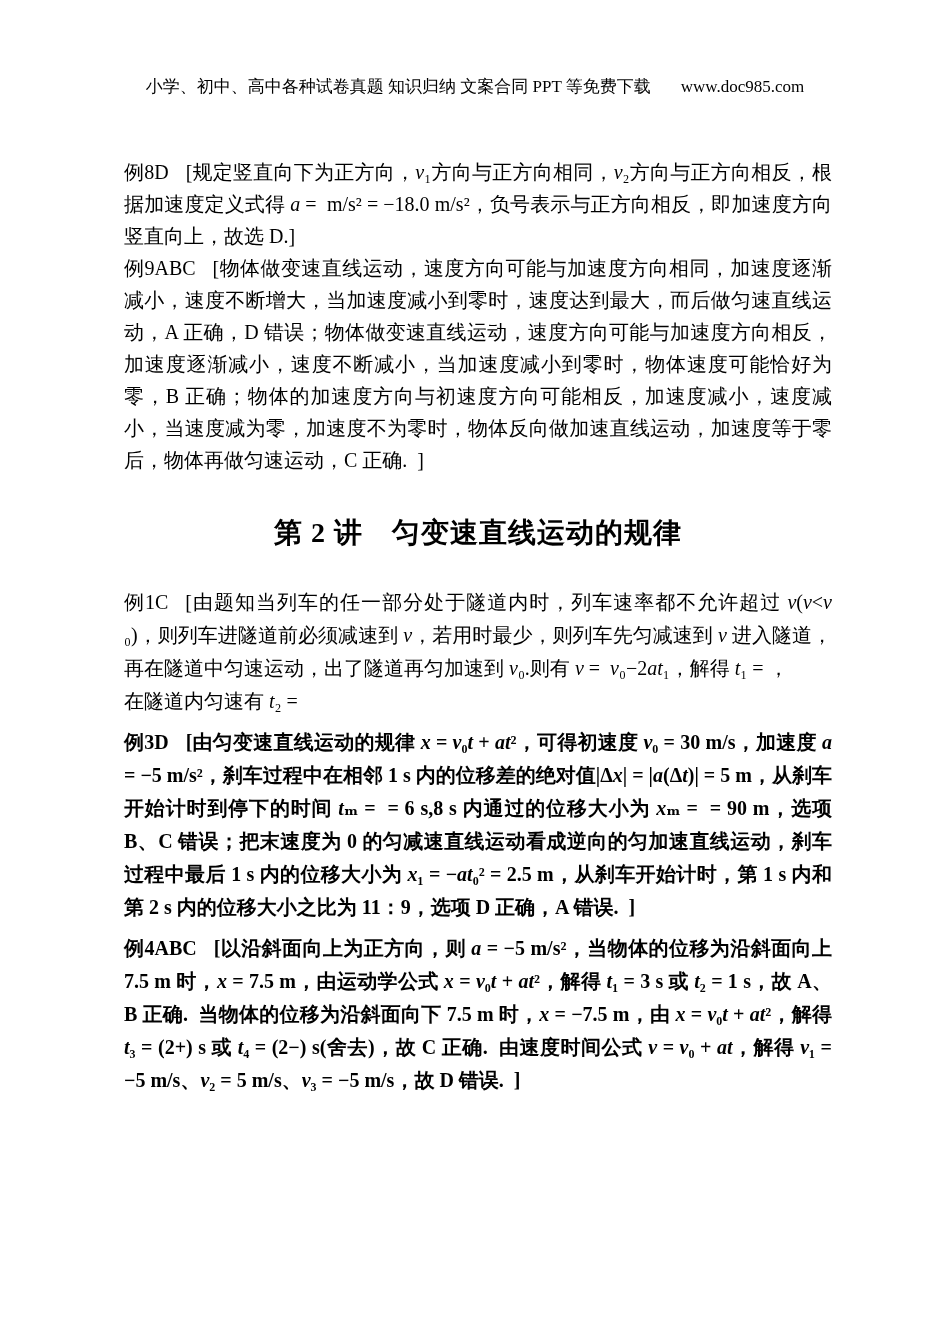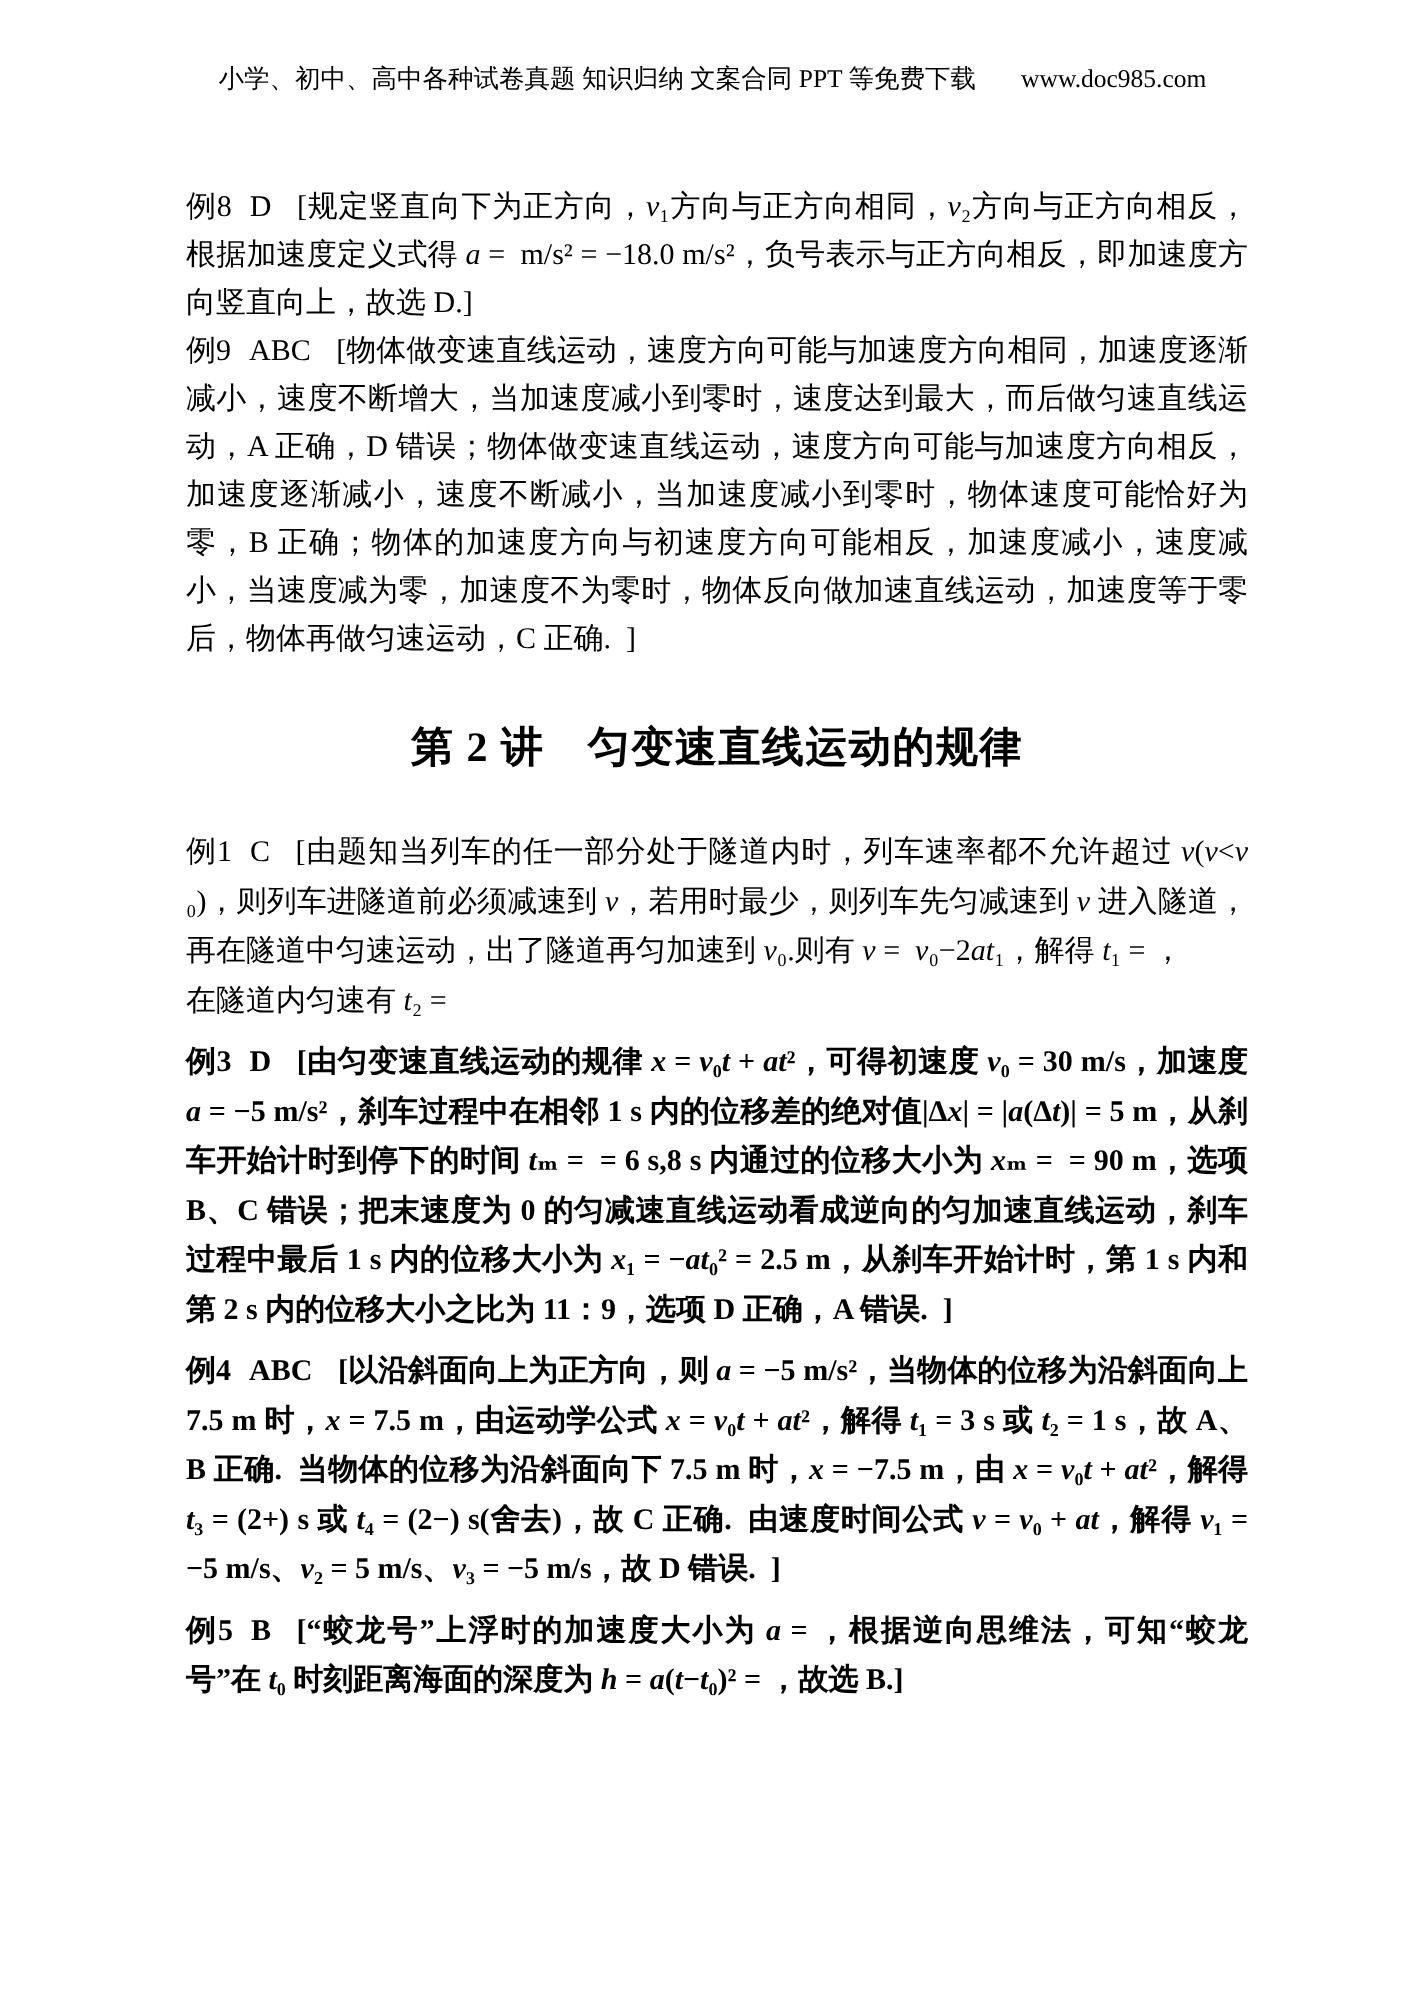--- a/index.html
+++ b/index.html
@@ -3,42 +3,42 @@
 <meta charset="utf-8">
 <style>
   html,body{margin:0;padding:0;}
   body{
     width:950px;height:1344px;
     background:#ffffff;color:#000000;
     font-family:"Liberation Serif","DejaVu Serif",serif;
     overflow:hidden;
   }
   .page-header{
-    padding-top:42px;
+    padding-top:76px;
     text-align:center;
     font-size:17px;
     line-height:22px;
     white-space:pre;
   }
   .page-header .hdr-url{margin-left:30px;}
   .content{
     width:708px;
     margin:58px 118px 0 124px;
   }
   .para{
     margin:0;
     font-size:20px;
     line-height:32px;
     text-align:justify;
     white-space:pre-wrap;
     word-break:break-all;
   }
   .lower .para{line-height:33px;}
   .gap-top{margin-top:8px;font-weight:bold;}
-  .lbl{margin-right:12px;}
+  .lbl{}
   .ans{margin-right:17px;}
   h1.section{
     font-size:28px;
     line-height:34px;
     font-weight:bold;
     text-align:center;
     margin:40px 0 36px 0;
     font-family:"Liberation Serif","DejaVu Serif",serif;
     letter-spacing:1px;
   }
@@ -61,17 +61,16 @@
     <p class="para"><span class="lbl">例1</span><span class="ans">C</span><span>[由题知当列车的任一部分处于隧道内时，列车速率都不允许超过 <i>v</i>(<i>v</i>&lt;<i>v</i>₀)，则列车进隧道前必须减速到 <i>v</i>，若用时最少，则列车先匀减速到 <i>v</i> 进入隧道，再在隧道中匀速运动，出了隧道再匀加速到 <i>v</i>₀.则有 <i>v</i> =  <i>v</i>₀−2<i>at</i>₁，解得 <i>t</i>₁ = ，</span></p>
 
     <p class="para">在隧道内匀速有 <i>t</i>₂ =</p>
 
 
 
     <p class="para gap-top"><span class="lbl">例3</span><span class="ans">D</span><span>[由匀变速直线运动的规律 <i>x</i> = <i>v</i>₀<i>t</i> + <i>at</i>²，可得初速度 <i>v</i>₀ = 30 m/s，加速度 <i>a</i> = −5 m/s²，刹车过程中在相邻 1 s 内的位移差的绝对值|Δ<i>x</i>| = |<i>a</i>(Δ<i>t</i>)| = 5 m，从刹车开始计时到停下的时间 <i>t</i>ₘ =  = 6 s,8 s 内通过的位移大小为 <i>x</i>ₘ =  = 90 m，选项 B、C 错误；把末速度为 0 的匀减速直线运动看成逆向的匀加速直线运动，刹车过程中最后 1 s 内的位移大小为 <i>x</i>₁ = −<i>at</i>₀² = 2.5 m，从刹车开始计时，第 1 s 内和第 2 s 内的位移大小之比为 11：9，选项 D 正确，A 错误.  ]</span></p>
 
     <p class="para gap-top"><span class="lbl">例4</span><span class="ans">ABC</span><span>[以沿斜面向上为正方向，则 <i>a</i> = −5 m/s²，当物体的位移为沿斜面向上 7.5 m 时，<i>x</i> = 7.5 m，由运动学公式 <i>x</i> = <i>v</i>₀<i>t</i> + <i>at</i>²，解得 <i>t</i>₁ = 3 s 或 <i>t</i>₂ = 1 s，故 A、B 正确.  当物体的位移为沿斜面向下 7.5 m 时，<i>x</i> = −7.5 m，由 <i>x</i> = <i>v</i>₀<i>t</i> + <i>at</i>²，解得 <i>t</i>₃ = (2+) s 或 <i>t</i>₄ = (2−) s(舍去)，故 C 正确.  由速度时间公式 <i>v</i> = <i>v</i>₀ + <i>at</i>，解得 <i>v</i>₁ = −5 m/s、<i>v</i>₂ = 5 m/s、<i>v</i>₃ = −5 m/s，故 D 错误.  ]</span></p>
 
-    <p class="para gap-top"><span class="lbl">例5</span><span class="ans">B</span><span>[“蛟龙号”上浮时的加速度大小为 <i>a</i> = ，根据逆向思维法，可知“蛟龙号”在 <i>t</i>₀ 时刻距离海面的深度为 <i>h</i> = <i>a</i>(<i>t</i>−<i>t</i>₀)² = ，故选 B.]</span></p>
 
   </div>
 
 </div>
 
 </body></html>

